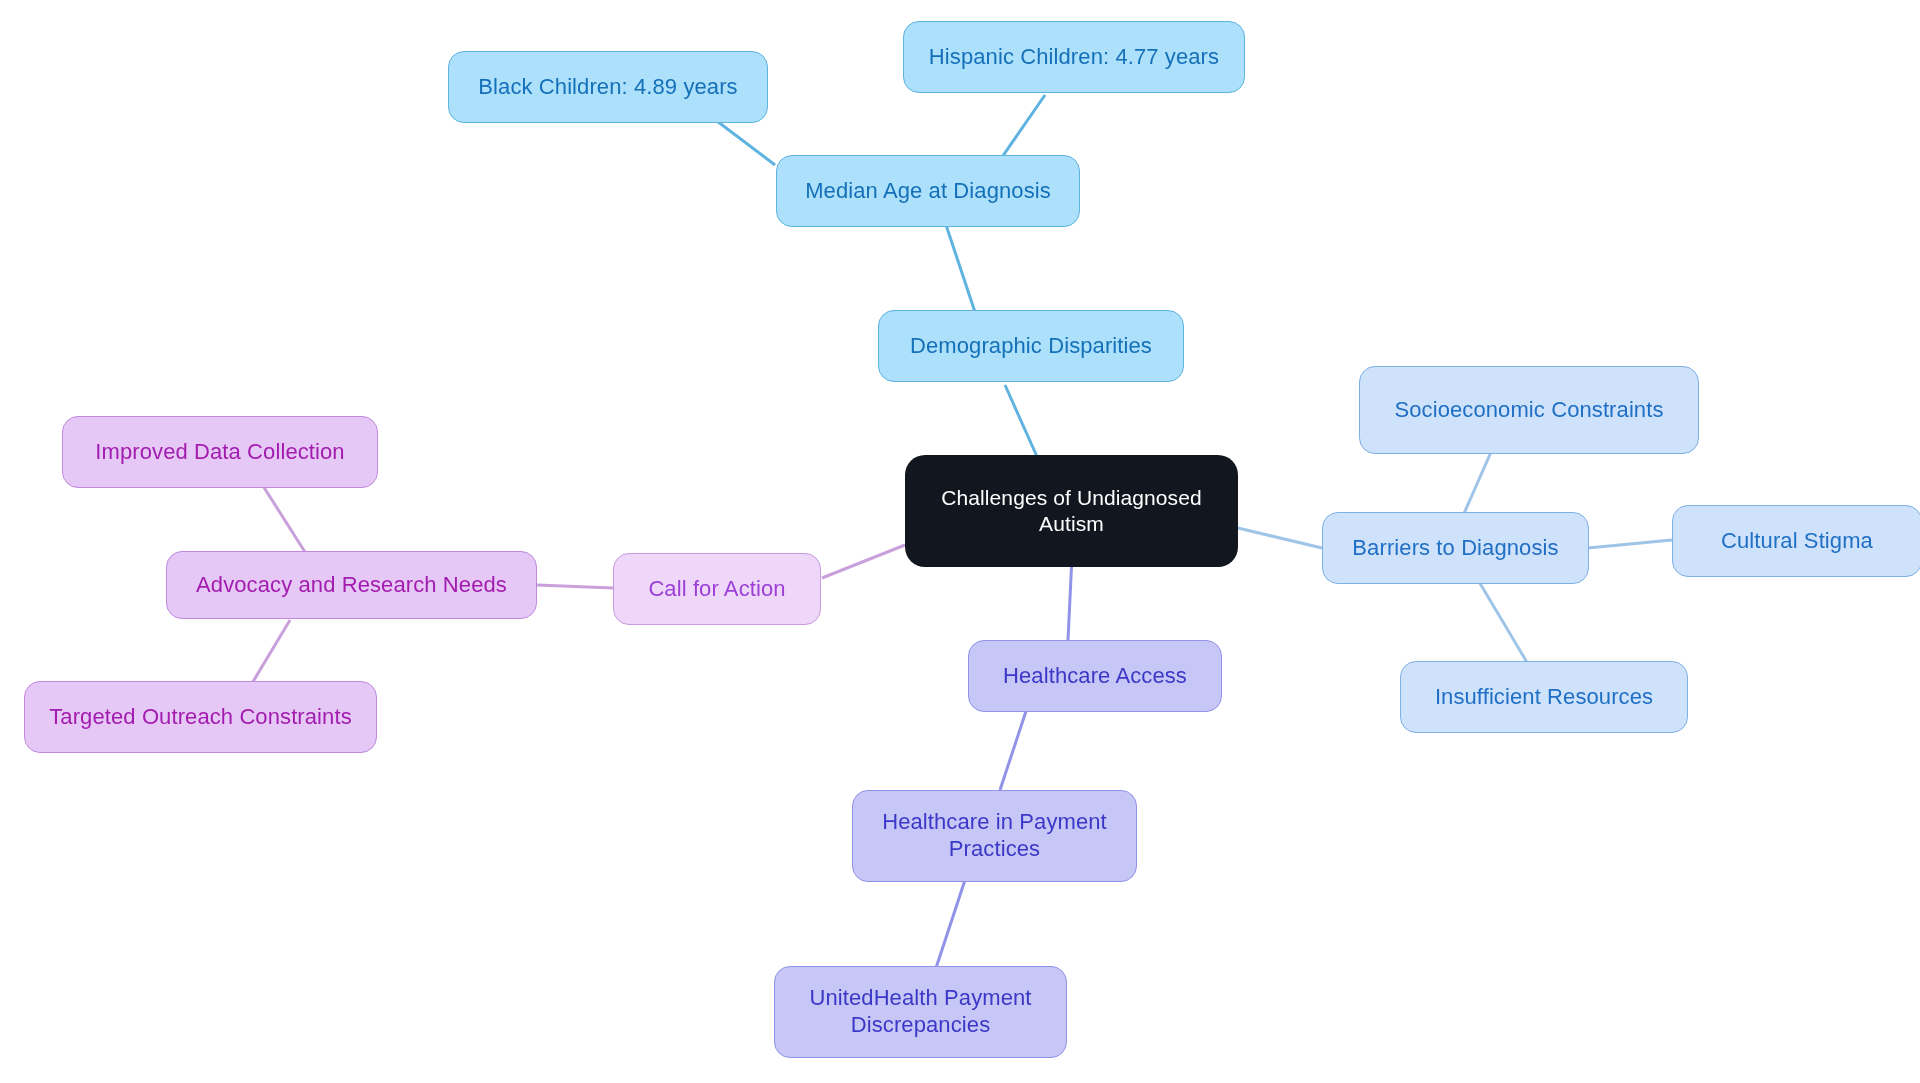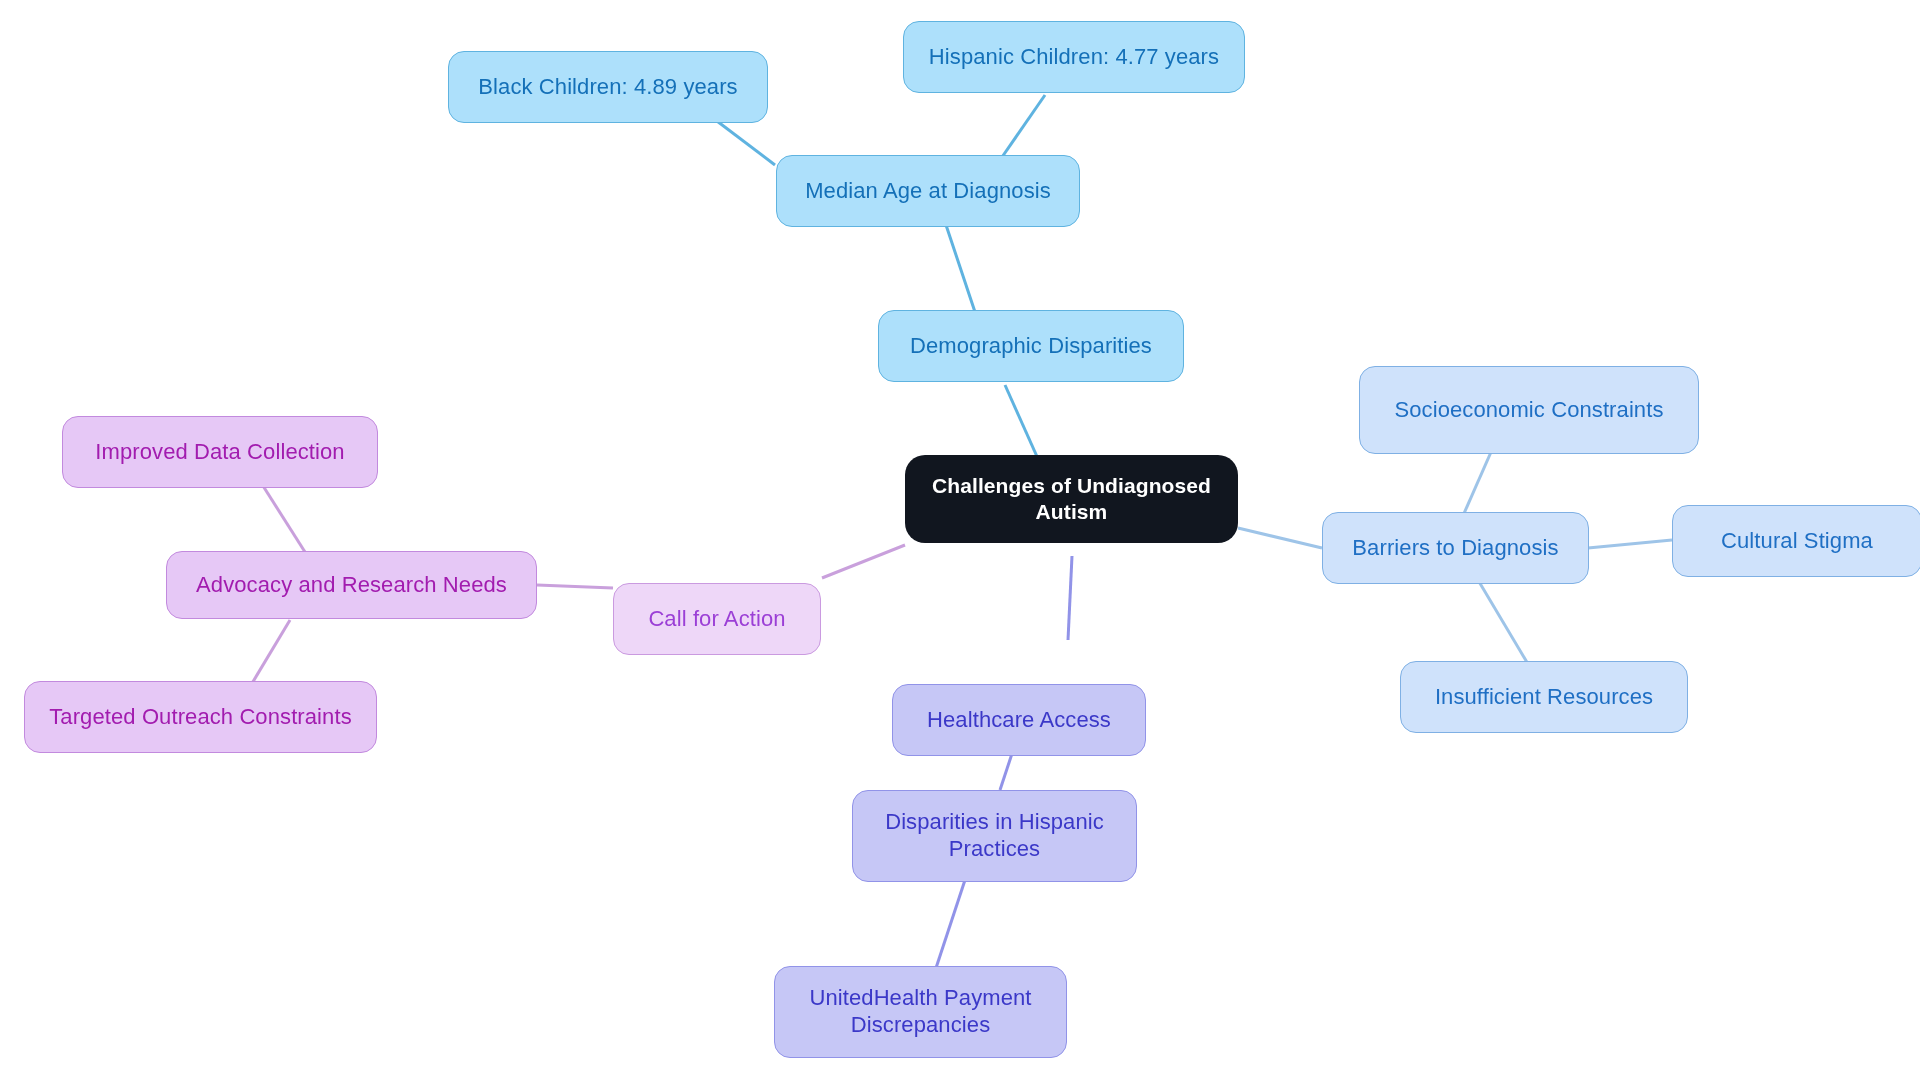--- a/index.html
+++ b/index.html
@@ -109,48 +109,48 @@
 
     <line x1="905" y1="545" x2="822" y2="578" stroke="#c9a0dc" stroke-width="3"></line>
 
     <line x1="613" y1="588" x2="537" y2="585" stroke="#c9a0dc" stroke-width="3"></line>
 
     <line x1="305" y1="552" x2="258" y2="478" stroke="#c9a0dc" stroke-width="3"></line>
 
     <line x1="290" y1="620" x2="248" y2="690" stroke="#c9a0dc" stroke-width="3"></line>
   </svg>
 
-  <div class="node root" style="left:905px; top:455px; width:333px; height:88px;font-weight:bold;">Challenges of Undiagnosed
+  <div class="node root" style="left:905px; top:455px; width:333px; height:112px;">Challenges of Undiagnosed
 Autism</div>
 
   <div class="node blue-dark" style="left:839px; top:310px; width:306px; height:72px;margin-left:39px;">Demographic Disparities</div>
 
   <div class="node blue-dark" style="left:776px; top:155px; width:304px; height:72px;text-align:center;">Median Age at Diagnosis</div>
 
   <div class="node blue-dark" style="left:448px; top:51px; width:320px; height:72px;">Black Children: 4.89 years</div>
 
   <div class="node blue-dark" style="left:903px; top:21px; width:342px; height:72px;">Hispanic Children: 4.77 years</div>
 
   <div class="node blue-light" style="left:1322px; top:512px; width:267px; height:72px;">Barriers to Diagnosis</div>
 
   <div class="node blue-light" style="left:1359px; top:366px; width:340px; height:88px;">Socioeconomic Constraints</div>
 
   <div class="node blue-light" style="left:1672px; top:505px; width:250px; height:72px;">Cultural Stigma</div>
 
   <div class="node blue-light" style="left:1400px; top:661px; width:288px; height:72px;">Insufficient Resources</div>
 
-  <div class="node periwinkle" style="left:892px; top:640px; width:254px; height:72px;margin-top:44px;">Healthcare Access</div>
+  <div class="node periwinkle" style="left:968px; top:640px; width:254px; height:72px;">Healthcare Access</div>
 
-  <div class="node periwinkle" style="left:852px; top:790px; width:285px; height:92px;">Disparities in Hispanic
+  <div class="node periwinkle" style="left:852px; top:790px; width:285px; height:92px;">Healthcare in Payment
 Practices</div>
 
   <div class="node periwinkle" style="left:774px; top:966px; width:293px; height:92px;">UnitedHealth Payment
 Discrepancies</div>
 
-  <div class="node pink-light" style="left:613px; top:553px; width:208px; height:72px;margin-top:30px;">Call for Action</div>
+  <div class="node pink-light" style="left:613px; top:553px; width:208px; height:72px;">Call for Action</div>
 
   <div class="node pink-mid" style="left:166px; top:551px; width:371px; height:68px;">Advocacy and Research Needs</div>
 
   <div class="node pink-mid" style="left:62px; top:416px; width:316px; height:72px;">Improved Data Collection</div>
 
   <div class="node pink-mid" style="left:24px; top:681px; width:353px; height:72px;">Targeted Outreach Constraints</div>
 
 </div>
 
 </body></html>

